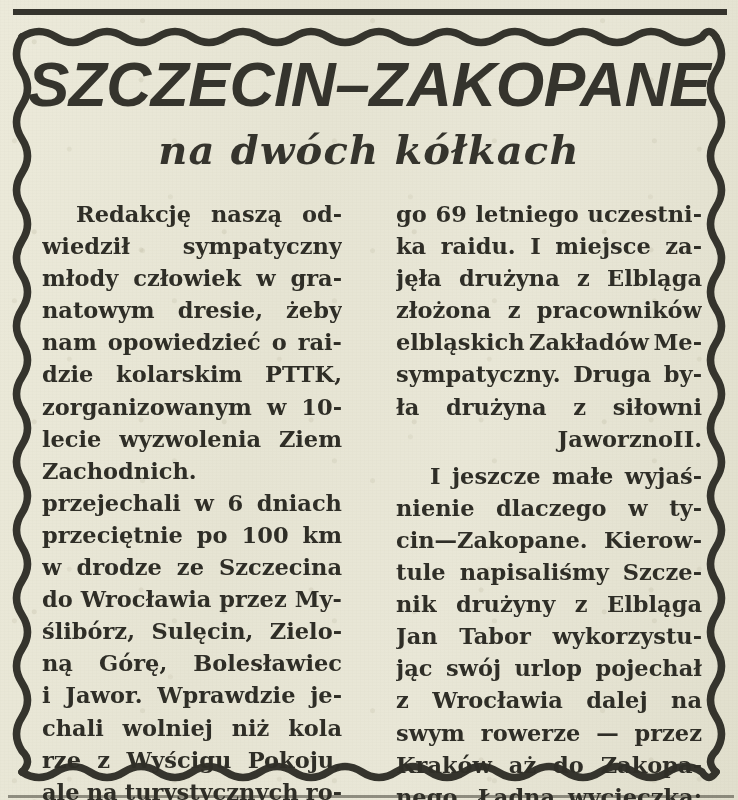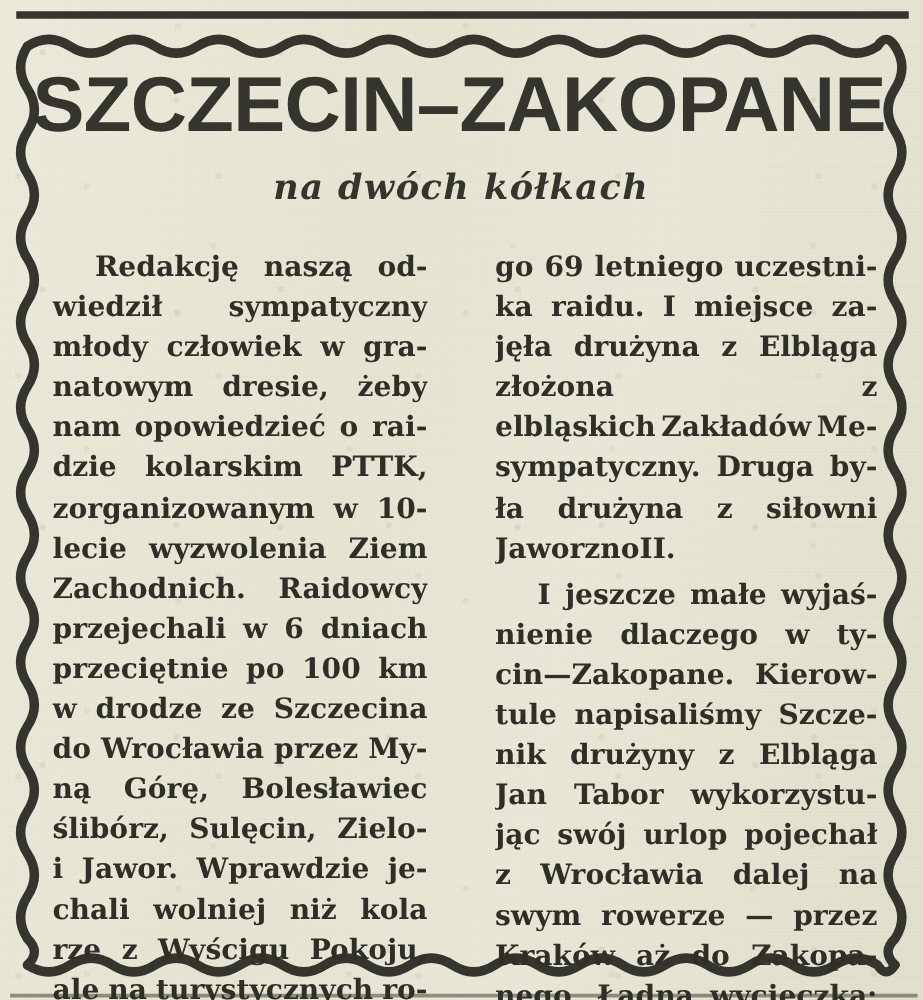--- a/index.html
+++ b/index.html
@@ -96,35 +96,36 @@
     top: 54px;
     width: 686px;
     height: 62px;
     font-family: "Liberation Sans", "DejaVu Sans", sans-serif;
     font-weight: 700;
     font-size: 63px;
     line-height: 62px;
     letter-spacing: -0.5px;
     color: #35342d;
     white-space: nowrap;
-    text-align: left;
+    text-align: center;
     transform: scaleX(1.0);
     transform-origin: left center;
+    font-style: italic;
   }
 
   #subhead {
     position: absolute;
     left: 0;
     top: 128px;
     width: 738px;
     text-align: center;
     font-family: "DejaVu Serif", "Liberation Serif", serif;
     font-weight: 700;
     font-style: italic;
-    font-size: 28px;
+    font-size: 40px;
     line-height: 44px;
     letter-spacing: 1.2px;
     color: #35342d;
   }
 
   
   .column {
     position: absolute;
     top: 198px;
     font-family: "DejaVu Serif", "Liberation Serif", serif;
@@ -140,21 +141,21 @@
 
   .para { margin: 0; }
 
   
   .line {
     display: flex;
     justify-content: space-between;
     height: 32.1px;
     overflow: hidden;
   }
-  .line.last { justify-content: flex-start; }
+  .line.last { justify-content: flex-end; }
   .line.indent { padding-left: 34px; align-items: center; }
   .line > span { display: inline-block; }
 
   
   .gap { height: 5px; }
 </style>
 </head>
 <body>
 
 <div id="clipping">
@@ -219,21 +220,20 @@
             <span>w</span>
             <span>10-</span>
           </div>
           <div class="line">
             <span>lecie</span>
             <span>wyzwolenia</span>
             <span>Ziem</span>
           </div>
           <div class="line">
             <span>Zachodnich.</span>
-            <span>Raidowcy</span>
           </div>
           <div class="line">
             <span>przejechali</span>
             <span>w</span>
             <span>6</span>
             <span>dniach</span>
           </div>
           <div class="line">
             <span>przeciętnie</span>
             <span>po</span>
@@ -246,28 +246,28 @@
             <span>ze</span>
             <span>Szczecina</span>
           </div>
           <div class="line">
             <span>do</span>
             <span>Wrocławia</span>
             <span>przez</span>
             <span>My-</span>
           </div>
           <div class="line">
+            <span>ślibórz,</span>
+            <span>Sulęcin,</span>
+            <span>Zielo-</span>
+          </div>
+          <div class="line">
             <span>ną</span>
             <span>Górę,</span>
             <span>Bolesławiec</span>
-          </div>
-          <div class="line">
-            <span>ślibórz,</span>
-            <span>Sulęcin,</span>
-            <span>Zielo-</span>
           </div>
           <div class="line">
             <span>i</span>
             <span>Jawor.</span>
             <span>Wprawdzie</span>
             <span>je-</span>
           </div>
           <div class="line">
             <span>chali</span>
             <span>wolniej</span>
@@ -306,20 +306,21 @@
           </div>
           <div class="line">
             <span>jęła</span>
             <span>drużyna</span>
             <span>z</span>
             <span>Elbląga</span>
           </div>
           <div class="line">
             <span>złożona</span>
             <span>z</span>
+            <span>pracowników</span>
           </div>
           <div class="line">
             <span>elbląskich</span>
             <span>Zakładów</span>
             <span>Me-</span>
           </div>
           <div class="line">
             <span>sympatyczny.</span>
             <span>Druga</span>
             <span>by-</span>

